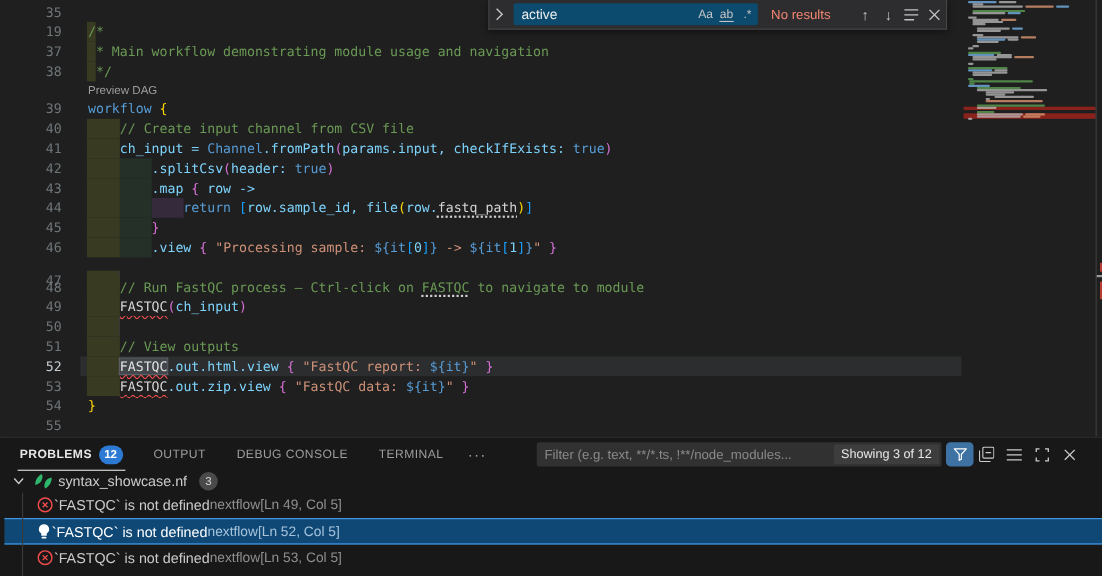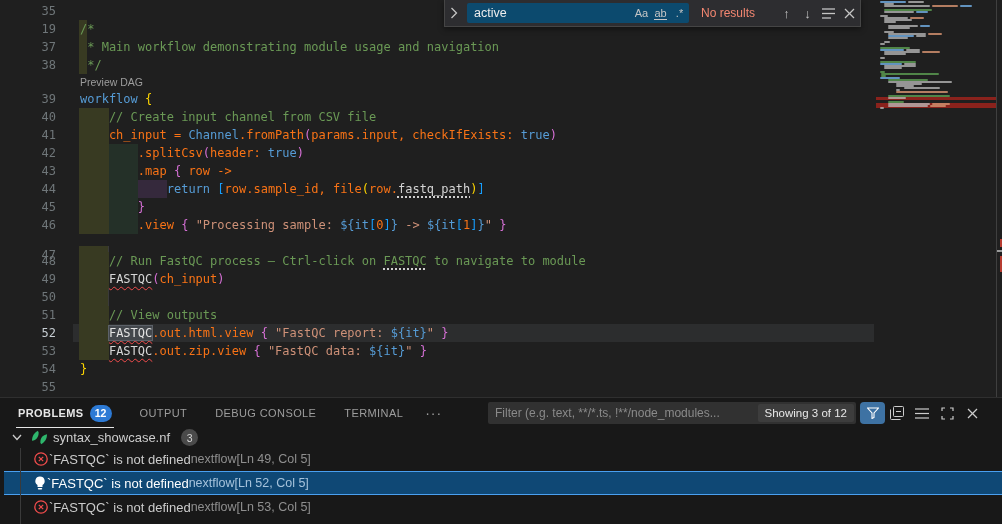--- a/index.html
+++ b/index.html
@@ -12,21 +12,21 @@
   .num.curnum{color:#c6cdd2;}
   .code{position:absolute;left:68px;top:0;}
   .curline-bg{position:absolute;left:61px;width:801px;height:18px;background:#2c2d2e;}
   .band{position:absolute;top:0;height:18px;}
   .band.l1{left:67px;width:30px;background:#383a22;}
   .band.n1{left:67px;width:8px;background:#383a22;}
   .band.l2{left:97px;width:29px;background:#243028;}
   .band.l3{left:126px;width:29px;background:#35293c;}
   .band.g1{left:96px;width:1px;background:#3a3a3a;}
   .cm{color:#6a9955}.kw{color:#569cd6}.st{color:#ce9178}.it{color:#569cd6}
-  .fg{color:#f97316}.b1{color:#ffd700}.b2{color:#d670d6}.b3{color:#179fff}
+  .fg{color:#7dd3fc}.b1{color:#ffd700}.b2{color:#d670d6}.b3{color:#179fff}
   .err{color:#d6d6d6;text-decoration:underline wavy #f14c4c 1px;text-underline-offset:3px;text-decoration-skip-ink:none;}
   .errhl{color:#e2e2e2;text-decoration:underline wavy #f14c4c 1px;text-underline-offset:3px;text-decoration-skip-ink:none;background:#43474c;outline:1px solid #5c6168;}
   .hint{color:#d4d4d4;text-decoration:underline dotted #cfcfcf 2px;text-underline-offset:3px;}
   .cmhint{color:#6a9955;text-decoration:underline dotted #cfcfcf 2px;text-underline-offset:3px;}
   #codelens{position:absolute;left:68px;top:75px;font-size:10.5px;color:#9d9d9d;line-height:14px;}
 
   
   #findw{position:absolute;left:432px;top:0;width:417px;height:27px;background:#2d2d30;border:1px solid #454545;border-top:none;box-sizing:border-box;box-shadow:0 2px 6px rgba(0,0,0,.45);display:flex;align-items:center;z-index:5;}
   #find-toggle{width:18px;height:25px;display:flex;align-items:center;justify-content:center;color:#c5c5c5;font-size:13px;cursor:pointer;}
   #find-input{margin-left:4px;width:222px;height:20px;background:#0c4a6e;border-radius:2px;display:flex;align-items:center;color:#eeeeee;font-size:12.5px;}

